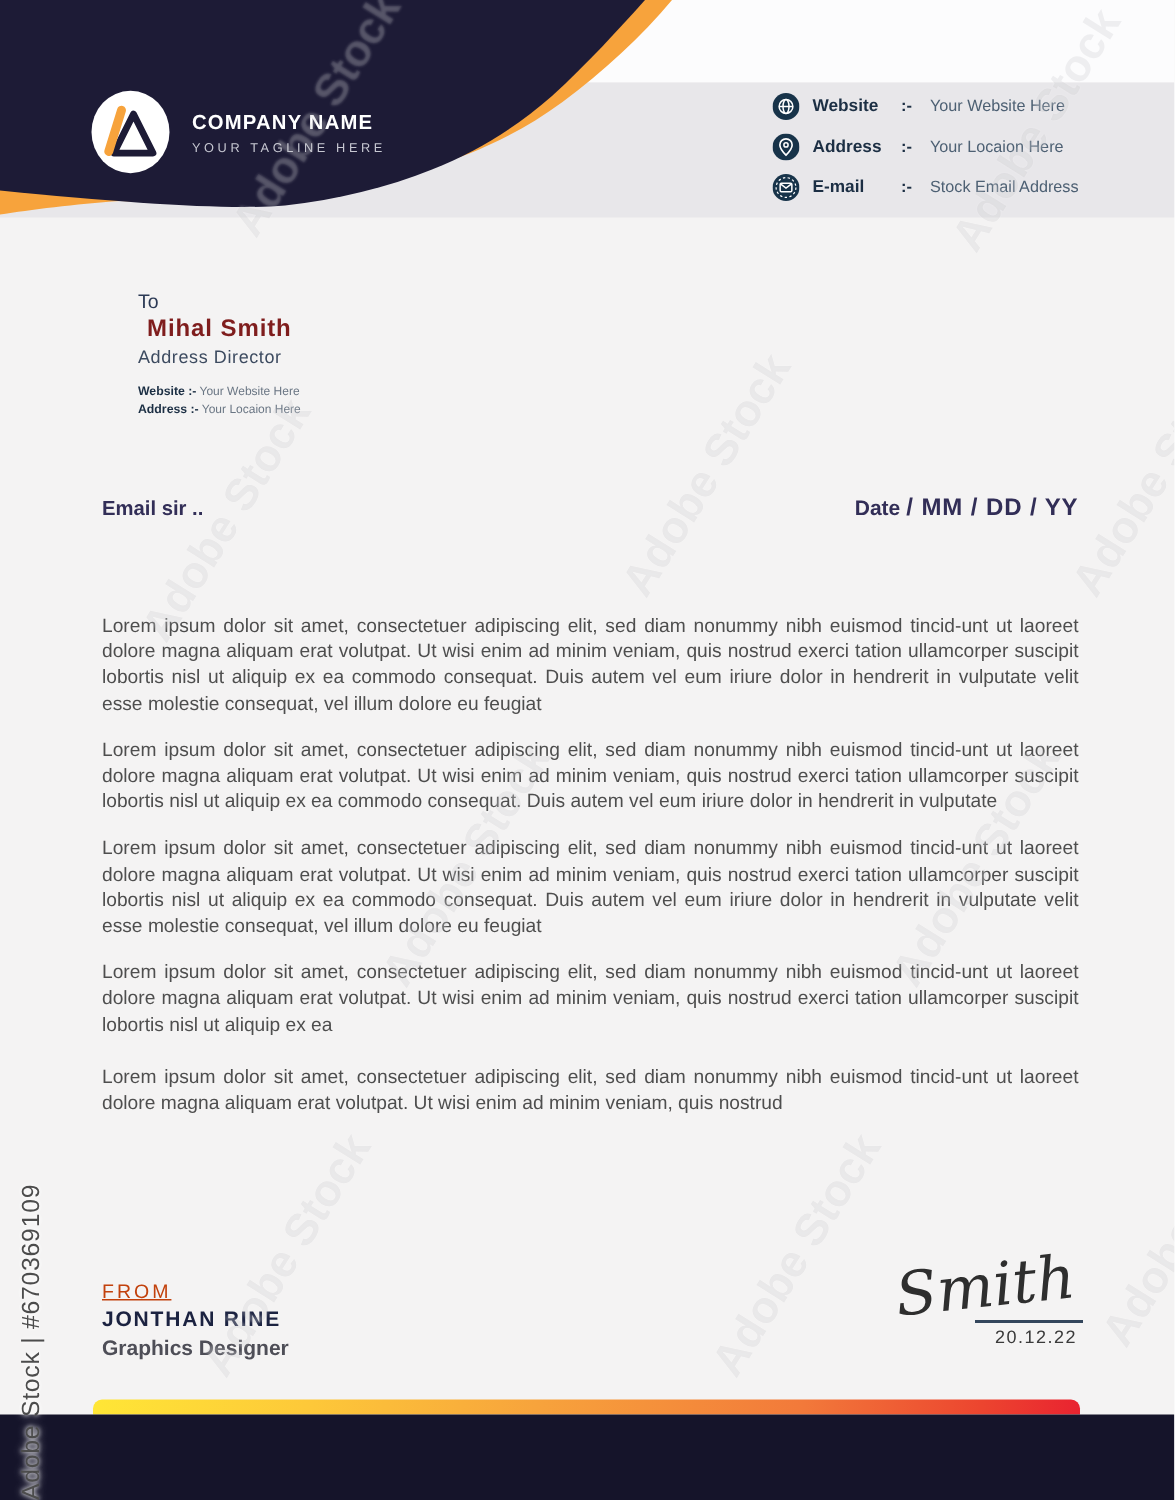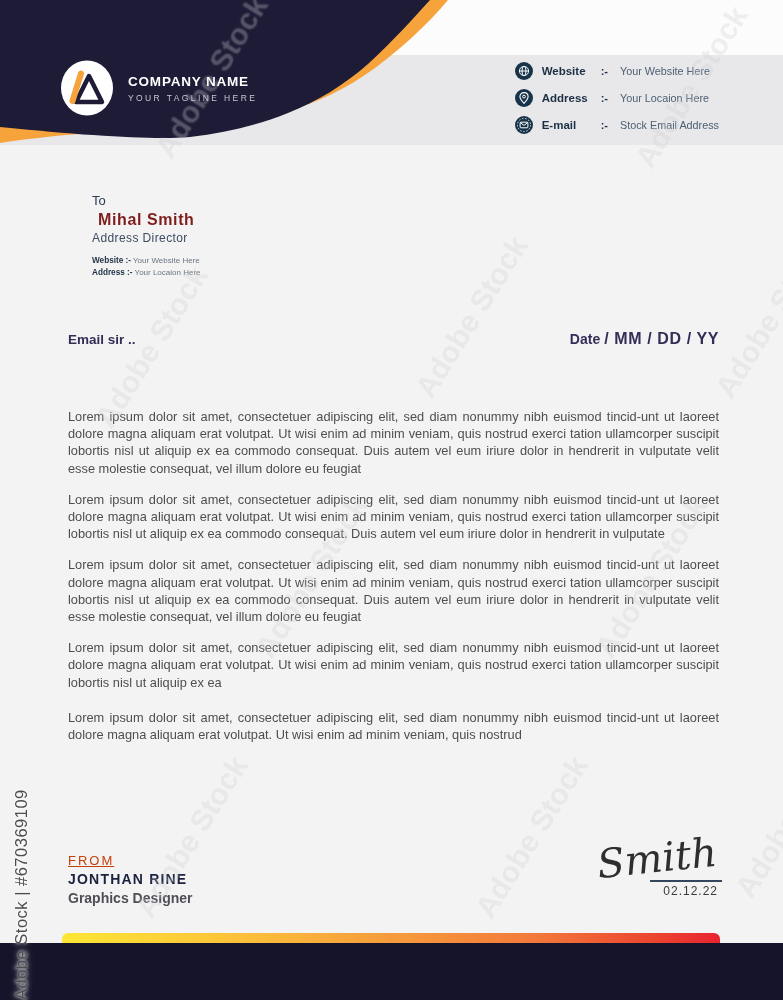--- a/index.html
+++ b/index.html
@@ -171,21 +171,21 @@
 
   <div class="from-block">
     <div class="from-label">FROM</div>
     <div class="from-name">JONTHAN RINE</div>
     <div class="from-title">Graphics Designer</div>
   </div>
 
   <div class="sig-block">
     <span class="sig-name">Smith</span>
     <div class="sig-line"></div>
-    <div class="sig-date">02.12.22</div>
+    <div class="sig-date">20.12.22</div>
   </div>
 
   <div class="footer-bar"></div>
   <div class="footer-navy"></div>
 
   <div class="wm-vertical">Adobe Stock | #670369109</div>
   <span class="wm-diag" style="left:120px;top:60px;">Adobe Stock</span>
   <span class="wm-diag" style="left:600px;top:70px;">Adobe Stock</span>
   <span class="wm-diag" style="left:60px;top:330px;">Adobe Stock</span>
   <span class="wm-diag" style="left:380px;top:300px;">Adobe Stock</span>

